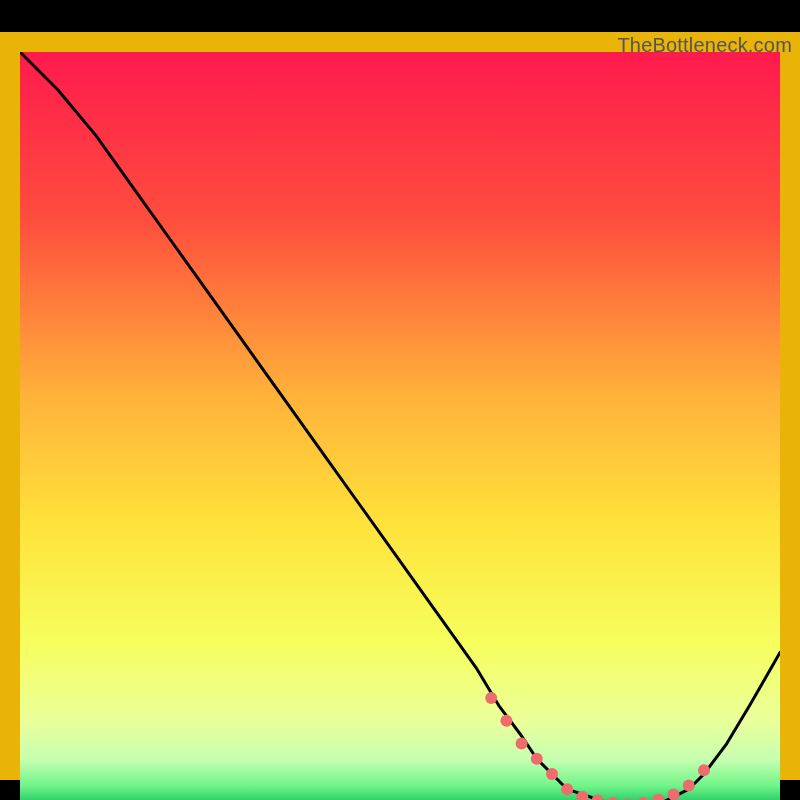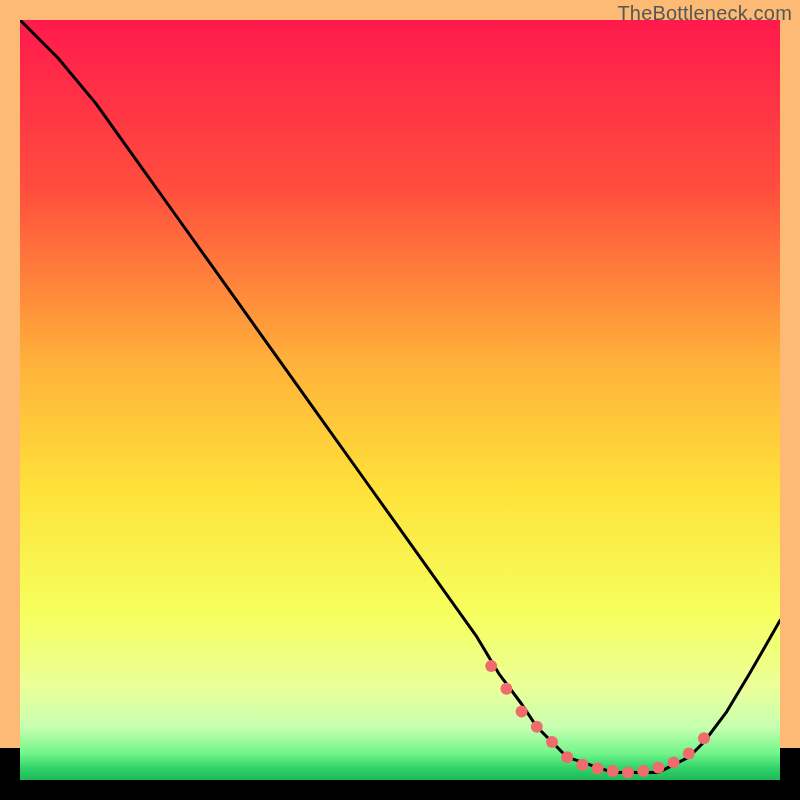--- a/index.html
+++ b/index.html
@@ -8,21 +8,22 @@
     width: 800px;
     height: 800px;
     background: #000;
     overflow: hidden;
     font-family: Arial, Helvetica, sans-serif;
   }
   .frame {
     position: relative;
     width: 800px;
     height: 748px;
-    background: #fdba74;
+    background: #eab308;
+    margin-top: 32px;
   }
   .plot {
     position: absolute;
     left: 20px;
     top: 20px;
     width: 760px;
     height: 760px;
   }
   .watermark {
     position: absolute;

